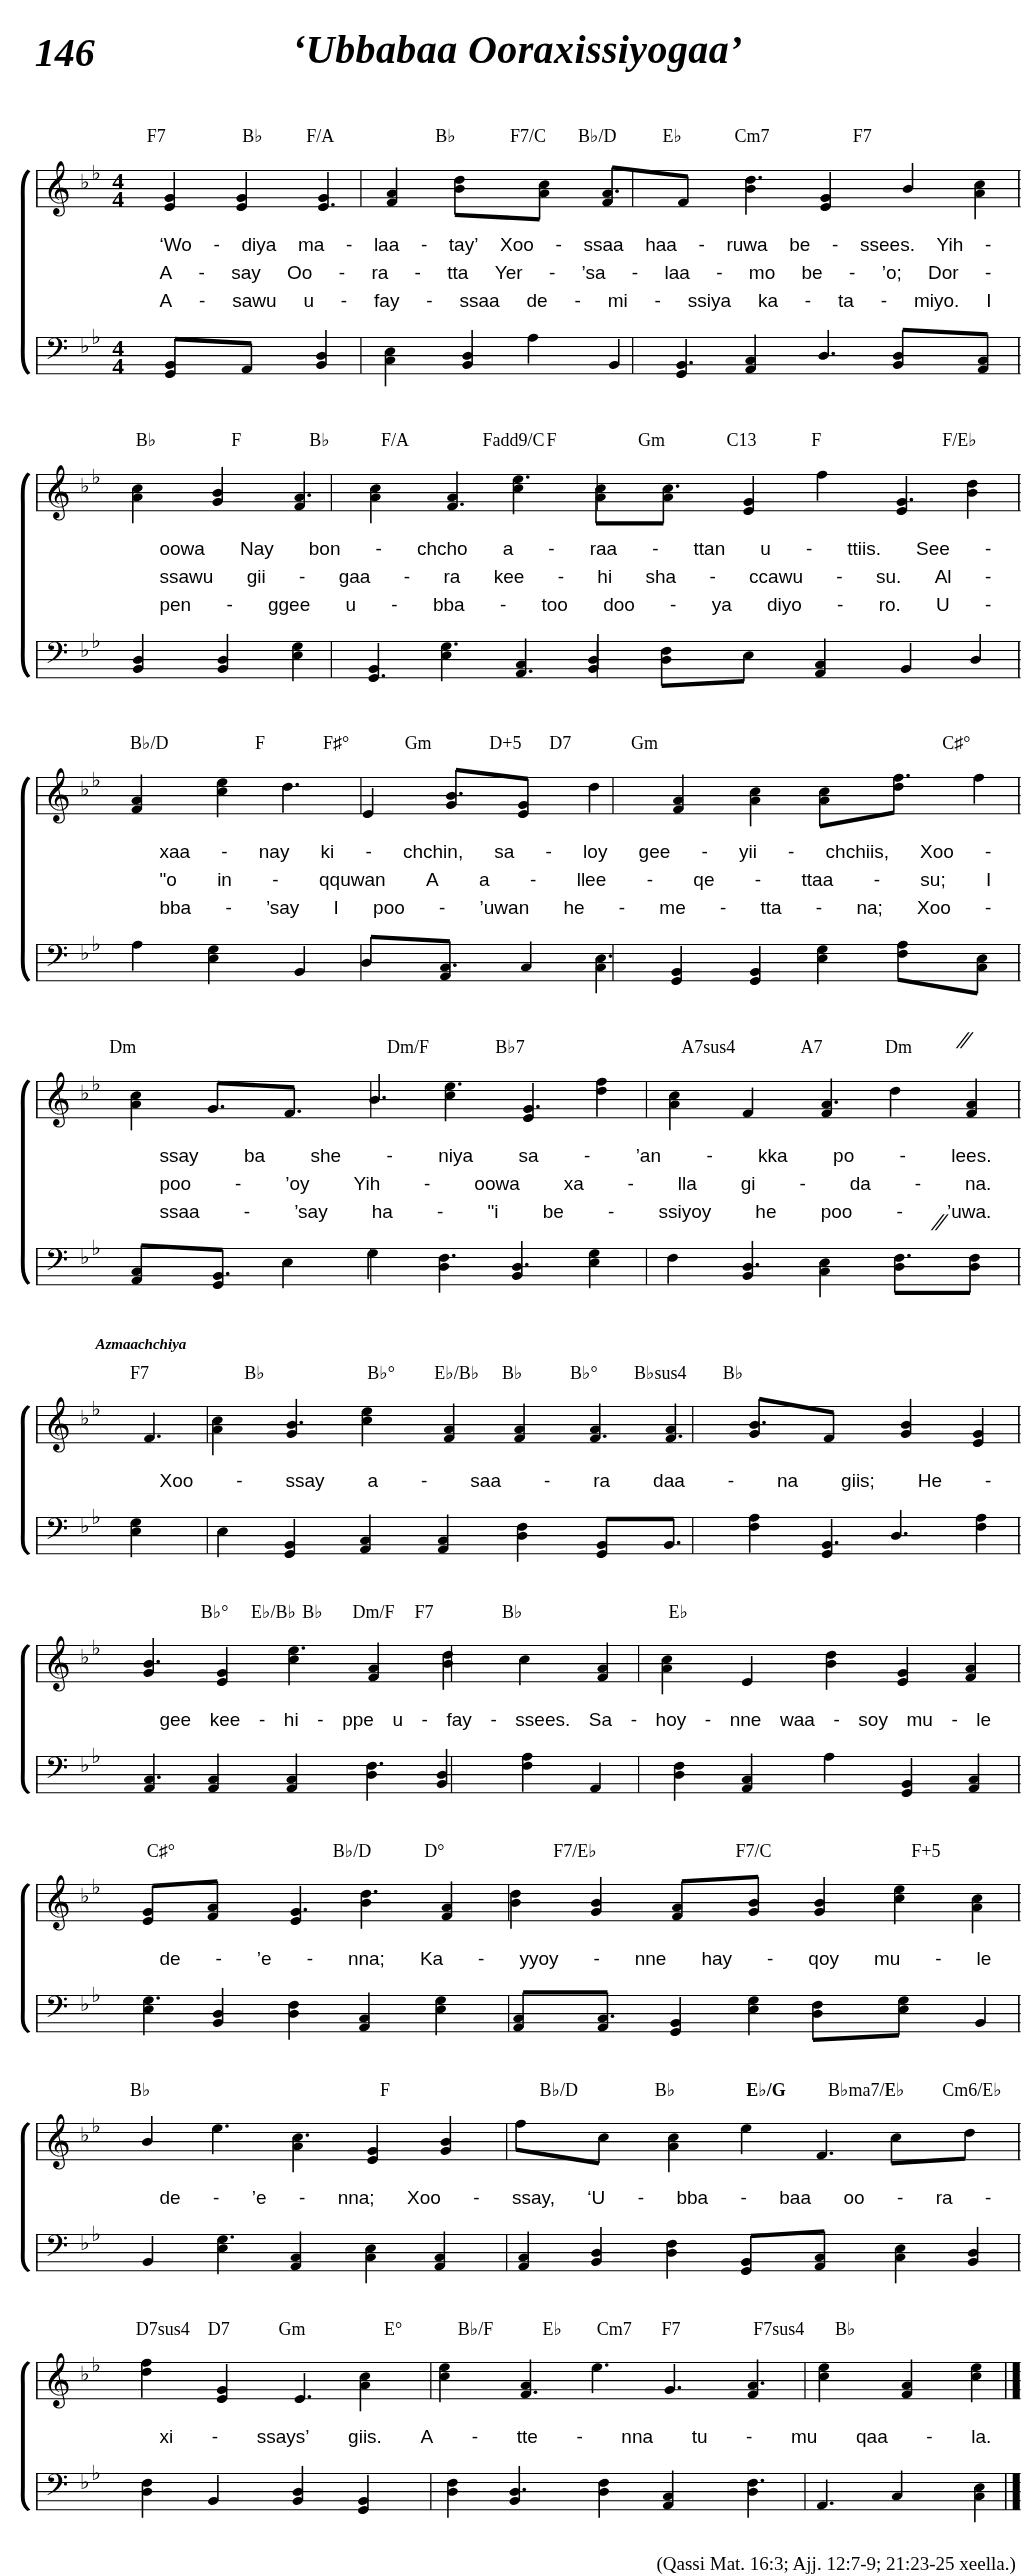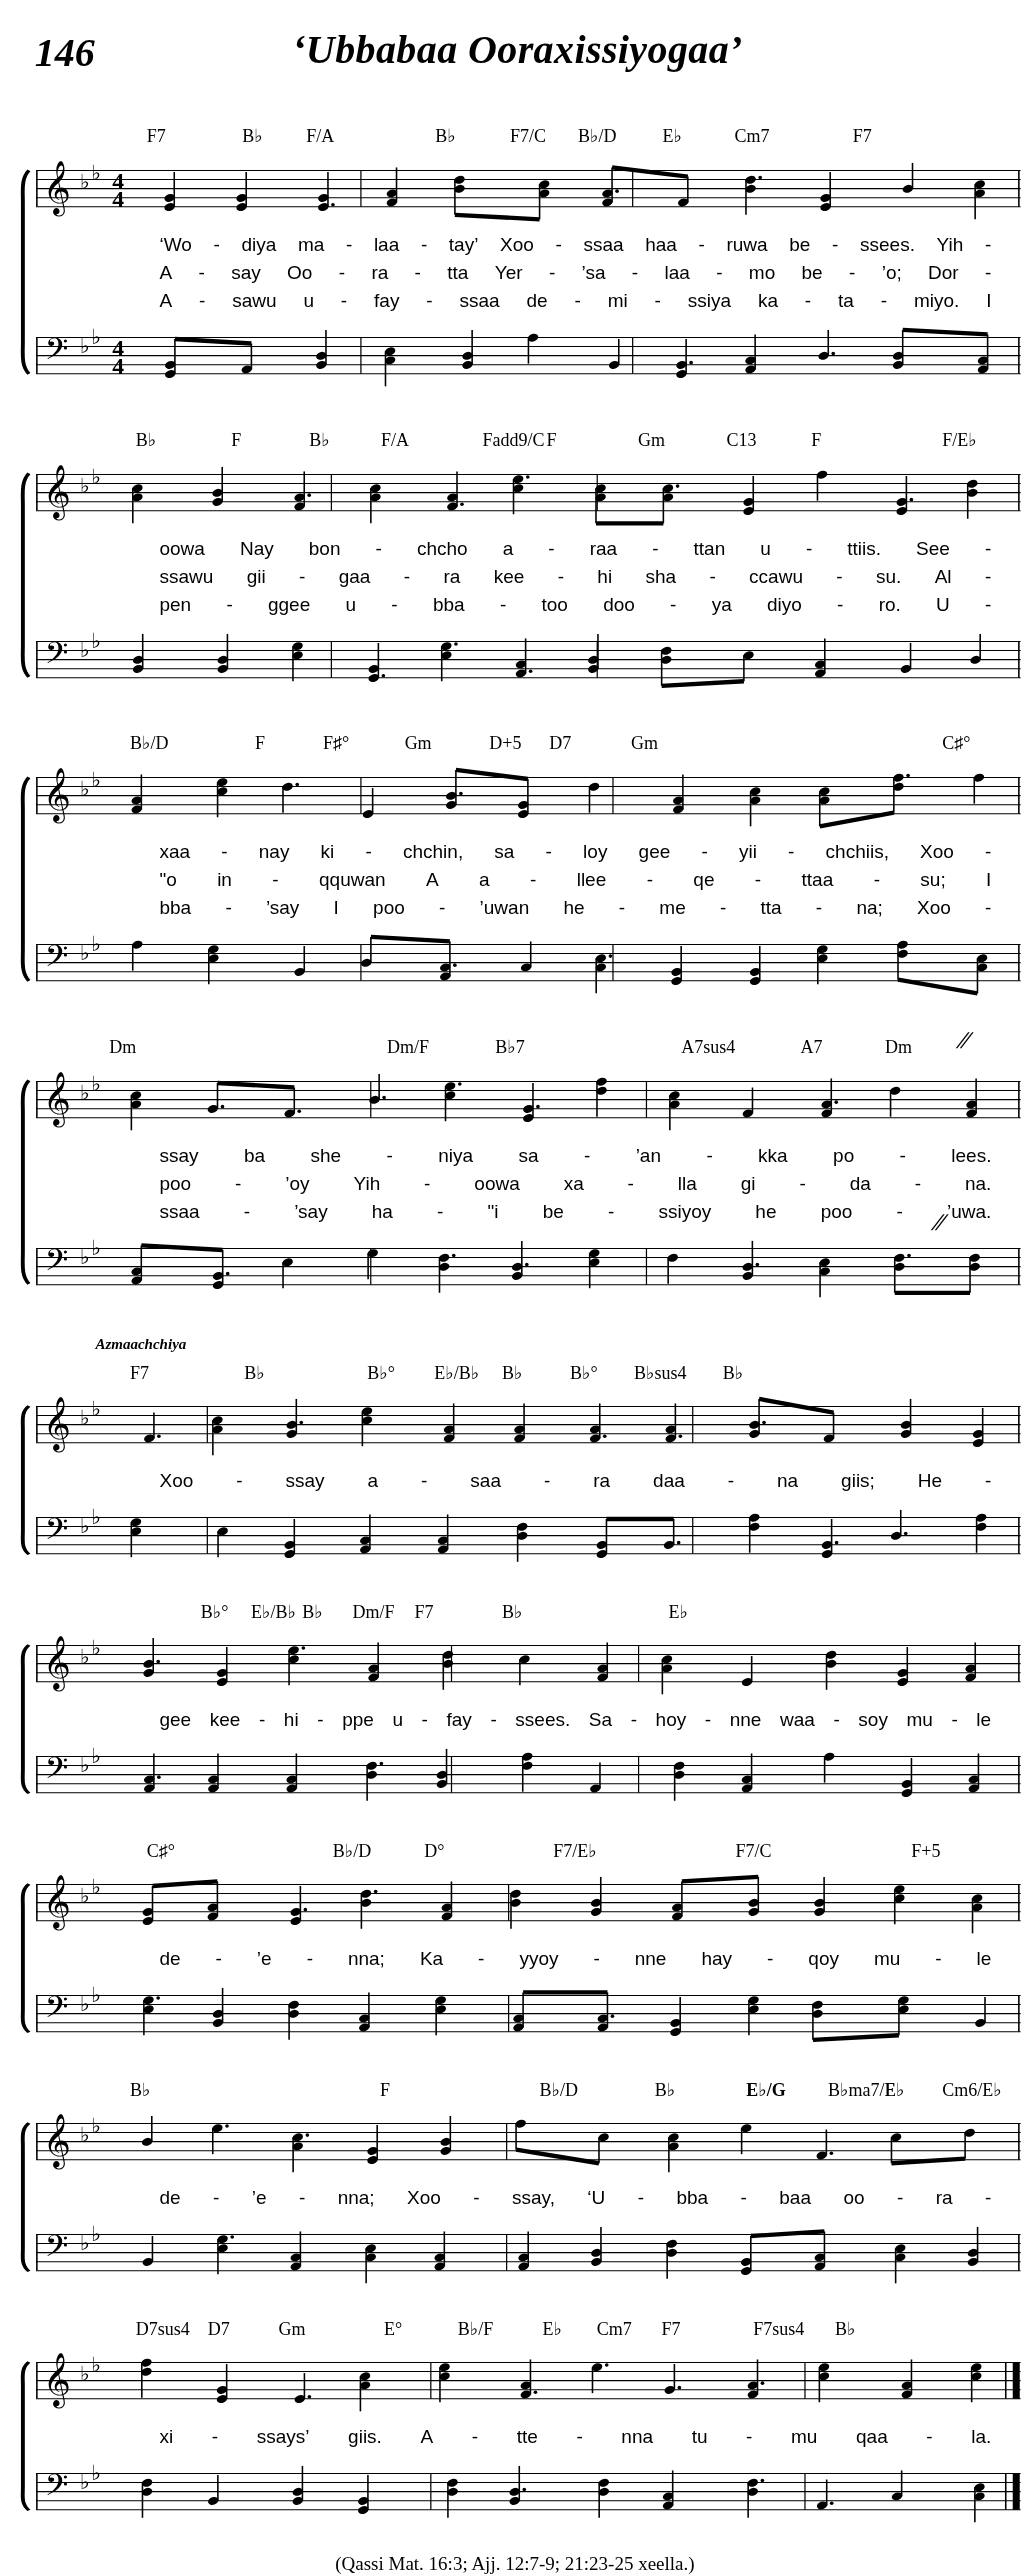--- a/index.html
+++ b/index.html
@@ -18,21 +18,21 @@
   .chord{position:absolute;bottom:0.9px;white-space:nowrap;}
   .staves{position:relative;}
   .staff{display:block;width:100%;height:83px;}
   .brace{position:absolute;left:-20.7px;top:20.7px;bottom:23px;width:15.5px;}
   .brace svg{width:100%;height:100%;display:block;}
   .lyrics{position:relative;padding:0 3% 0 12.5%;font-family:"Liberation Sans","DejaVu Sans",sans-serif;font-size:19px;}
   .lyricline{display:flex;justify-content:space-between;align-items:center;height:28px;white-space:nowrap;position:relative;}
   .caesura{display:inline-block;font-family:"Liberation Serif",serif;font-style:italic;font-weight:900;font-size:24px;letter-spacing:-2.6px;transform:skewX(-14deg);}
   .caesura.in-chords{position:absolute;right:5.5%;top:-5.2px;}
   .caesura.in-lyrics{position:absolute;right:8%;bottom:-10.3px;}
-  footer{margin-top:15px;text-align:center;font-size:19px;padding-right:5.2px;}
+  footer{margin-top:15px;text-align:right;font-size:19px;padding-right:5.2px;}
 </style>
 </head>
 <body>
 
 <div class="page">
   <header>
     <div class="hymn-number">146</div>
     <h1 class="title">‘Ubbabaa Ooraxissiyogaa’</h1>
   </header>
 

